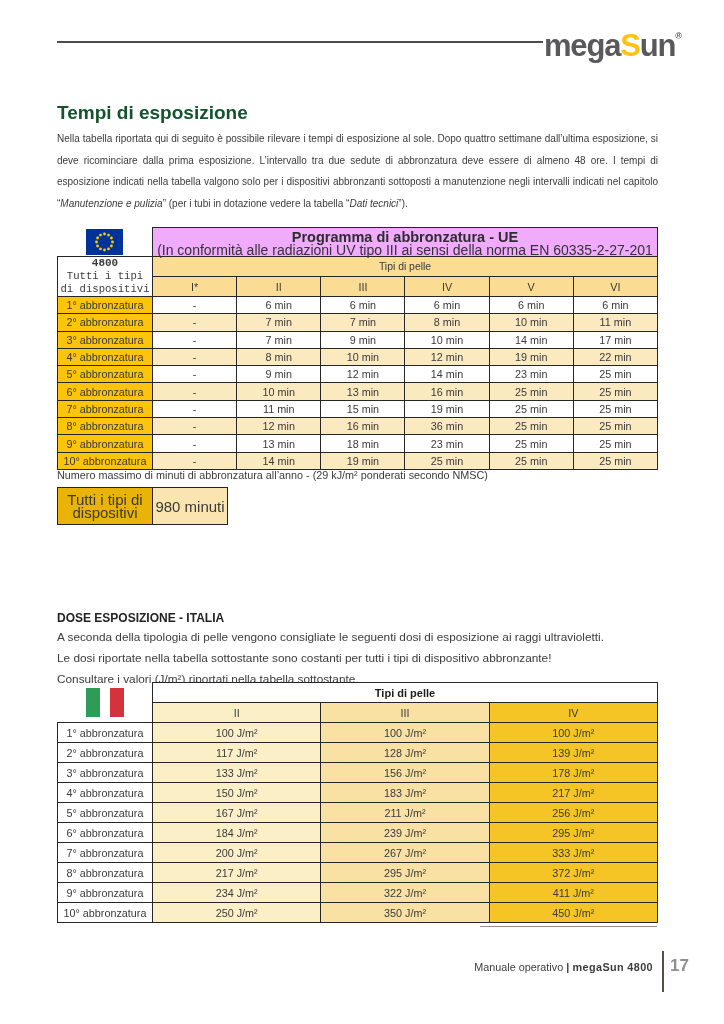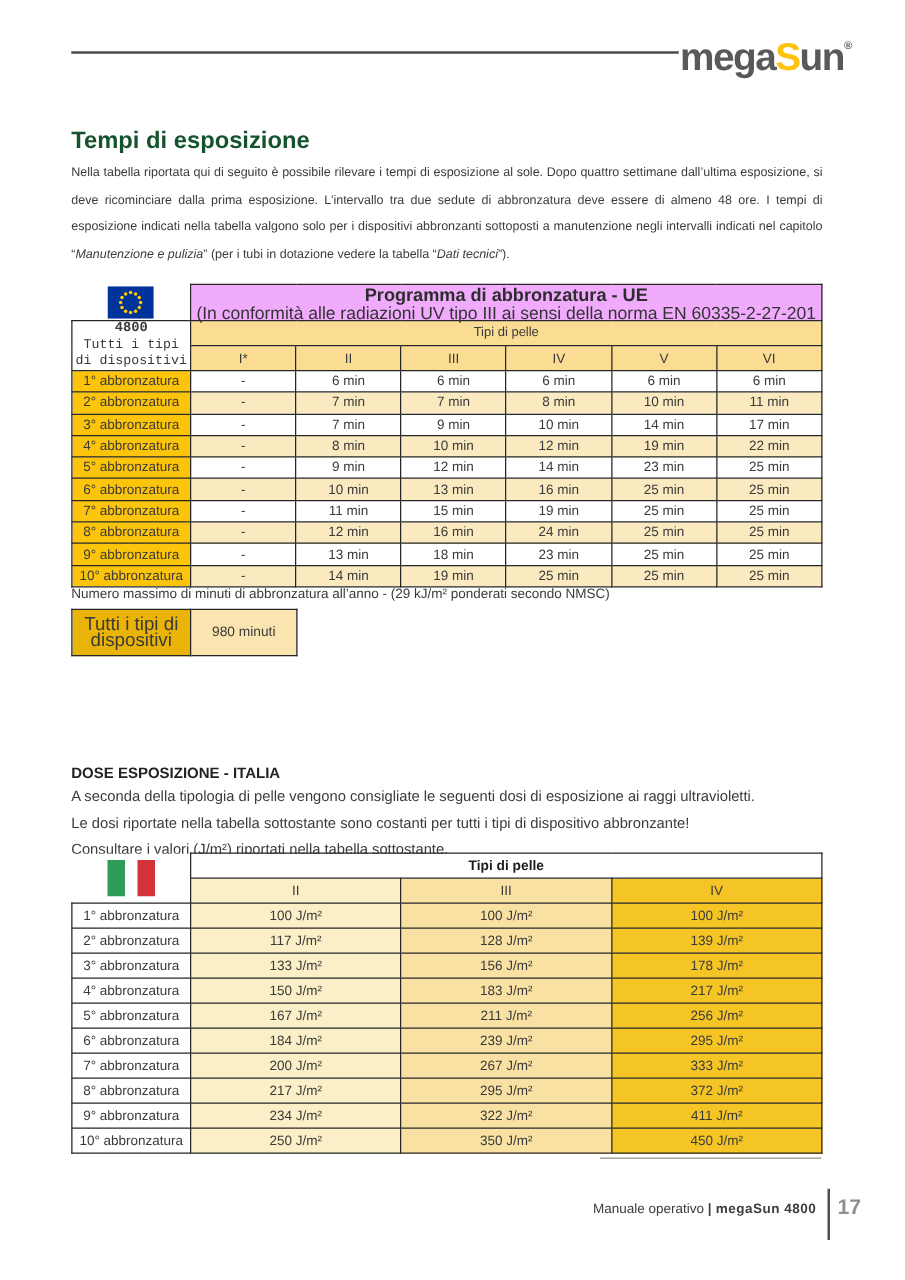--- a/index.html
+++ b/index.html
@@ -37,21 +37,21 @@
   .col-head { background: #fadd93; height: 16px; }
   .uv-table tbody td { height: 17.3px; }
   .row-label { background: #fcc40a; }
   .val { background: #ffffff; }
   .val.alt { background: #fbe9c0; }
 
   .uv-note { position: absolute; left: 57px; top: 469px; font-size: 10.8px; color: #3b3b3b; }
 
   .annual-table { position: absolute; left: 57px; top: 487px; }
   .annual-label { width: 95px; height: 37px; background: #eab308; font-size: 15px; line-height: 13px; }
-  .annual-value { width: 85px; background: #fae5b0; font-size: 11px; }
+  .annual-value { width: 75px; background: #fae5b0; font-size: 15px; }
 
   
   .dose-heading { position: absolute; left: 57px; top: 611px; font-size: 12px; font-weight: bold; color: #222; }
   .dose-para { position: absolute; left: 57px; top: 627px; width: 601px; font-size: 11.8px;
                line-height: 21px; color: #3b3b3b; }
 
   
   .dose-table { position: absolute; left: 57px; top: 682px; width: 601px; }
   .flag2-cell { border: none; background: #fff; }
   .t2-skin { background: #fff; font-weight: bold; height: 17px; font-size: 11px; color: #1d1d1d; }
@@ -201,21 +201,21 @@
           <td class="val">15 min</td>
           <td class="val">19 min</td>
           <td class="val">25 min</td>
           <td class="val">25 min</td>
         </tr>
         <tr>
           <td class="row-label">8° abbronzatura</td>
           <td class="val alt">-</td>
           <td class="val alt">12 min</td>
           <td class="val alt">16 min</td>
-          <td class="val alt">24 min</td>
+          <td class="val alt">36 min</td>
           <td class="val alt">25 min</td>
           <td class="val alt">25 min</td>
         </tr>
         <tr>
           <td class="row-label">9° abbronzatura</td>
           <td class="val">-</td>
           <td class="val">13 min</td>
           <td class="val">18 min</td>
           <td class="val">23 min</td>
           <td class="val">25 min</td>

